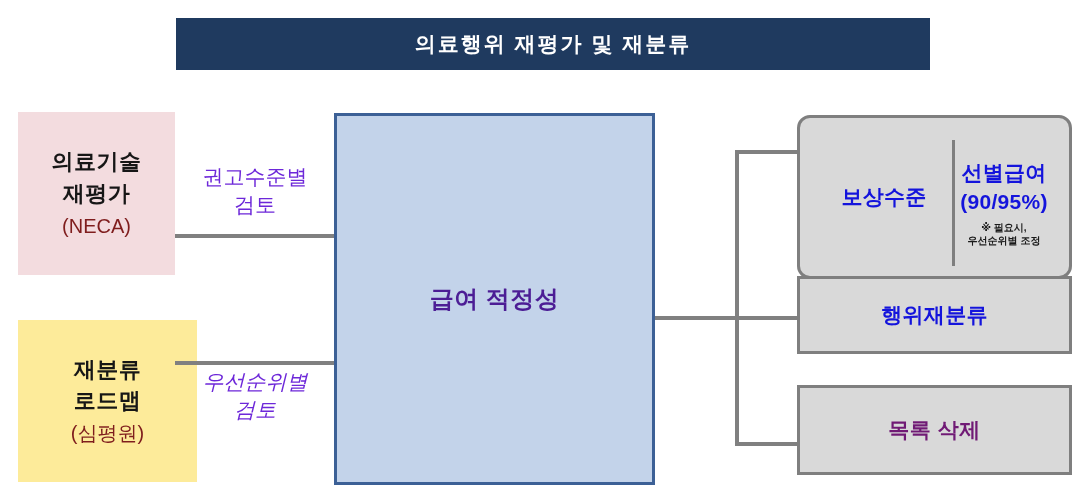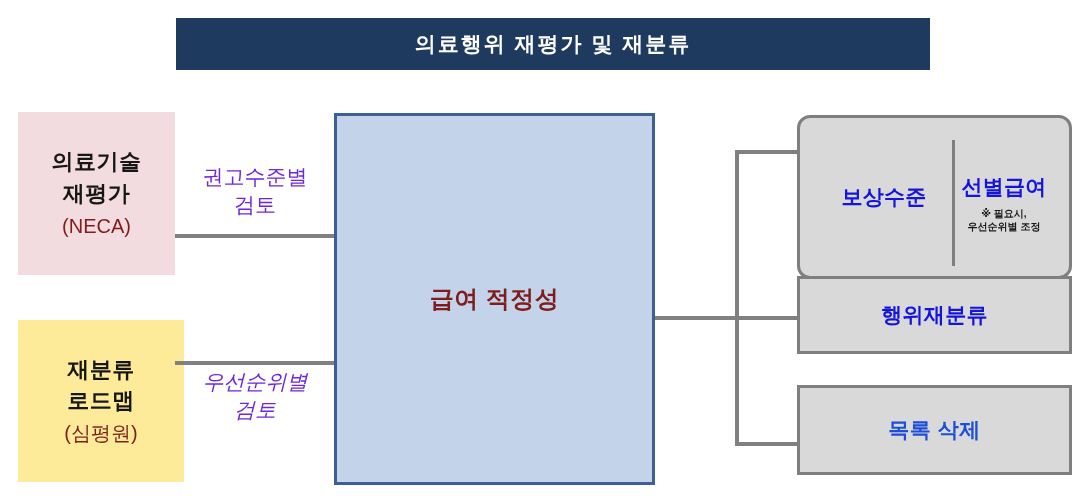--- a/index.html
+++ b/index.html
@@ -50,21 +50,21 @@
   .src-pink {
     left: 18px;
     top: 112px;
     width: 157px;
     height: 163px;
     background: #f3dcdf;
   }
   .src-yellow {
     left: 18px;
     top: 320px;
-    width: 166px;
+    width: 179px;
     height: 162px;
     background: #fdeb9a;
   }
   .src-line-strong {
     font-size: 22px;
     font-weight: bold;
     color: #161616;
     line-height: 1.42;
     letter-spacing: 0.5px;
   }
@@ -99,21 +99,21 @@
     border: 3px solid #3c6096;
     box-sizing: border-box;
     display: flex;
     align-items: center;
     justify-content: center;
   }
   .center-text {
     text-align: center;
     font-size: 24px;
     font-weight: bold;
-    color: #7f1d1d;
+    color: #4c1d95;
     line-height: 1.55;
     letter-spacing: 0.5px;
   }
 
   
   .out-box {
     position: absolute;
     background: #d9d9d9;
     border: 3px solid #7f7f7f;
     box-sizing: border-box;
@@ -147,21 +147,21 @@
   .out-blue {
     font-size: 21px;
     font-weight: bold;
     color: #1414dc;
     line-height: 1.35;
     letter-spacing: 0.3px;
   }
   .out-black {
     font-size: 21px;
     font-weight: bold;
-    color: #1d4ed8;
+    color: #701a75;
     line-height: 1.35;
     letter-spacing: 0.5px;
   }
   .out-note {
     font-size: 10px;
     font-weight: bold;
     color: #1a1a1a;
     line-height: 1.3;
     margin-top: 5px;
   }
@@ -220,20 +220,21 @@
   <div class="line line-h" style="left:735px; top:442px; width:64px;"></div>
 
   <div class="out-box out-box-1">
     <div class="out-split-left">
       <div class="out-blue">
         <div>보상수준</div>
       </div>
     </div>
     <div class="out-split-right">
       <div class="out-blue">선별급여</div>
+      <div class="out-blue">(90/95%)</div>
       <div class="out-note">※ 필요시,</div>
       <div class="out-note" style="margin-top:0">우선순위별 조정</div>
     </div>
   </div>
 
   <div class="out-box out-box-2">
     <div class="out-blue">행위재분류</div>
   </div>
 
   <div class="out-box out-box-3">

